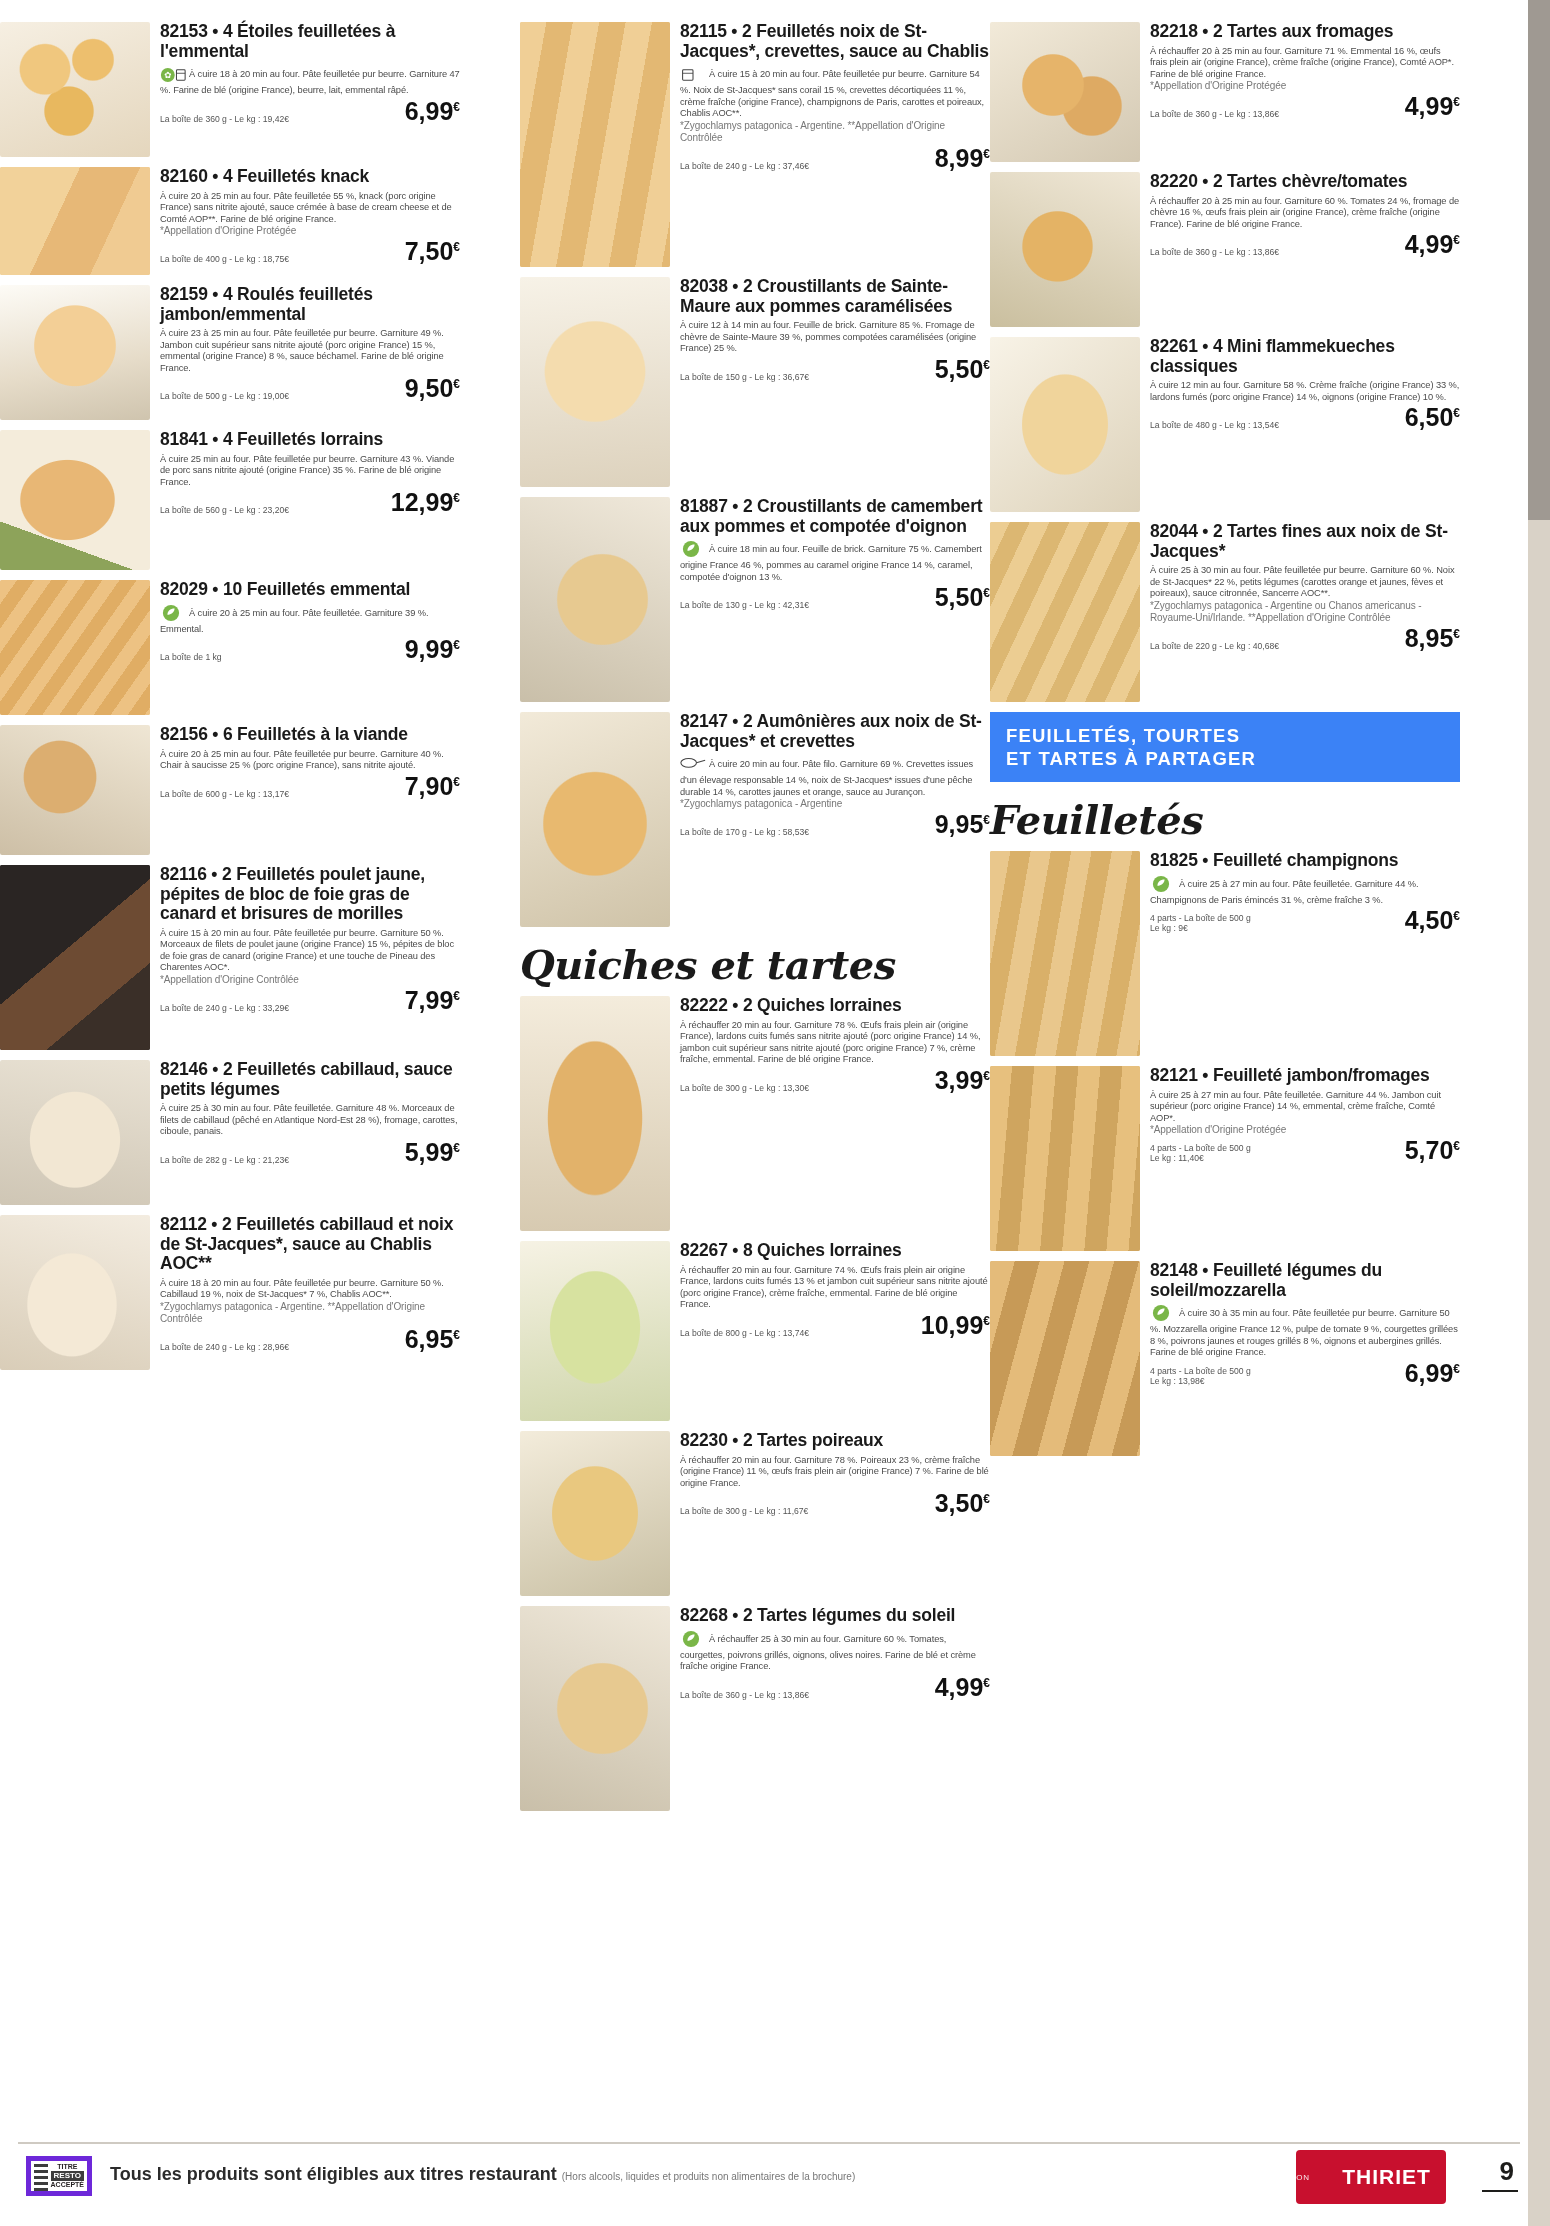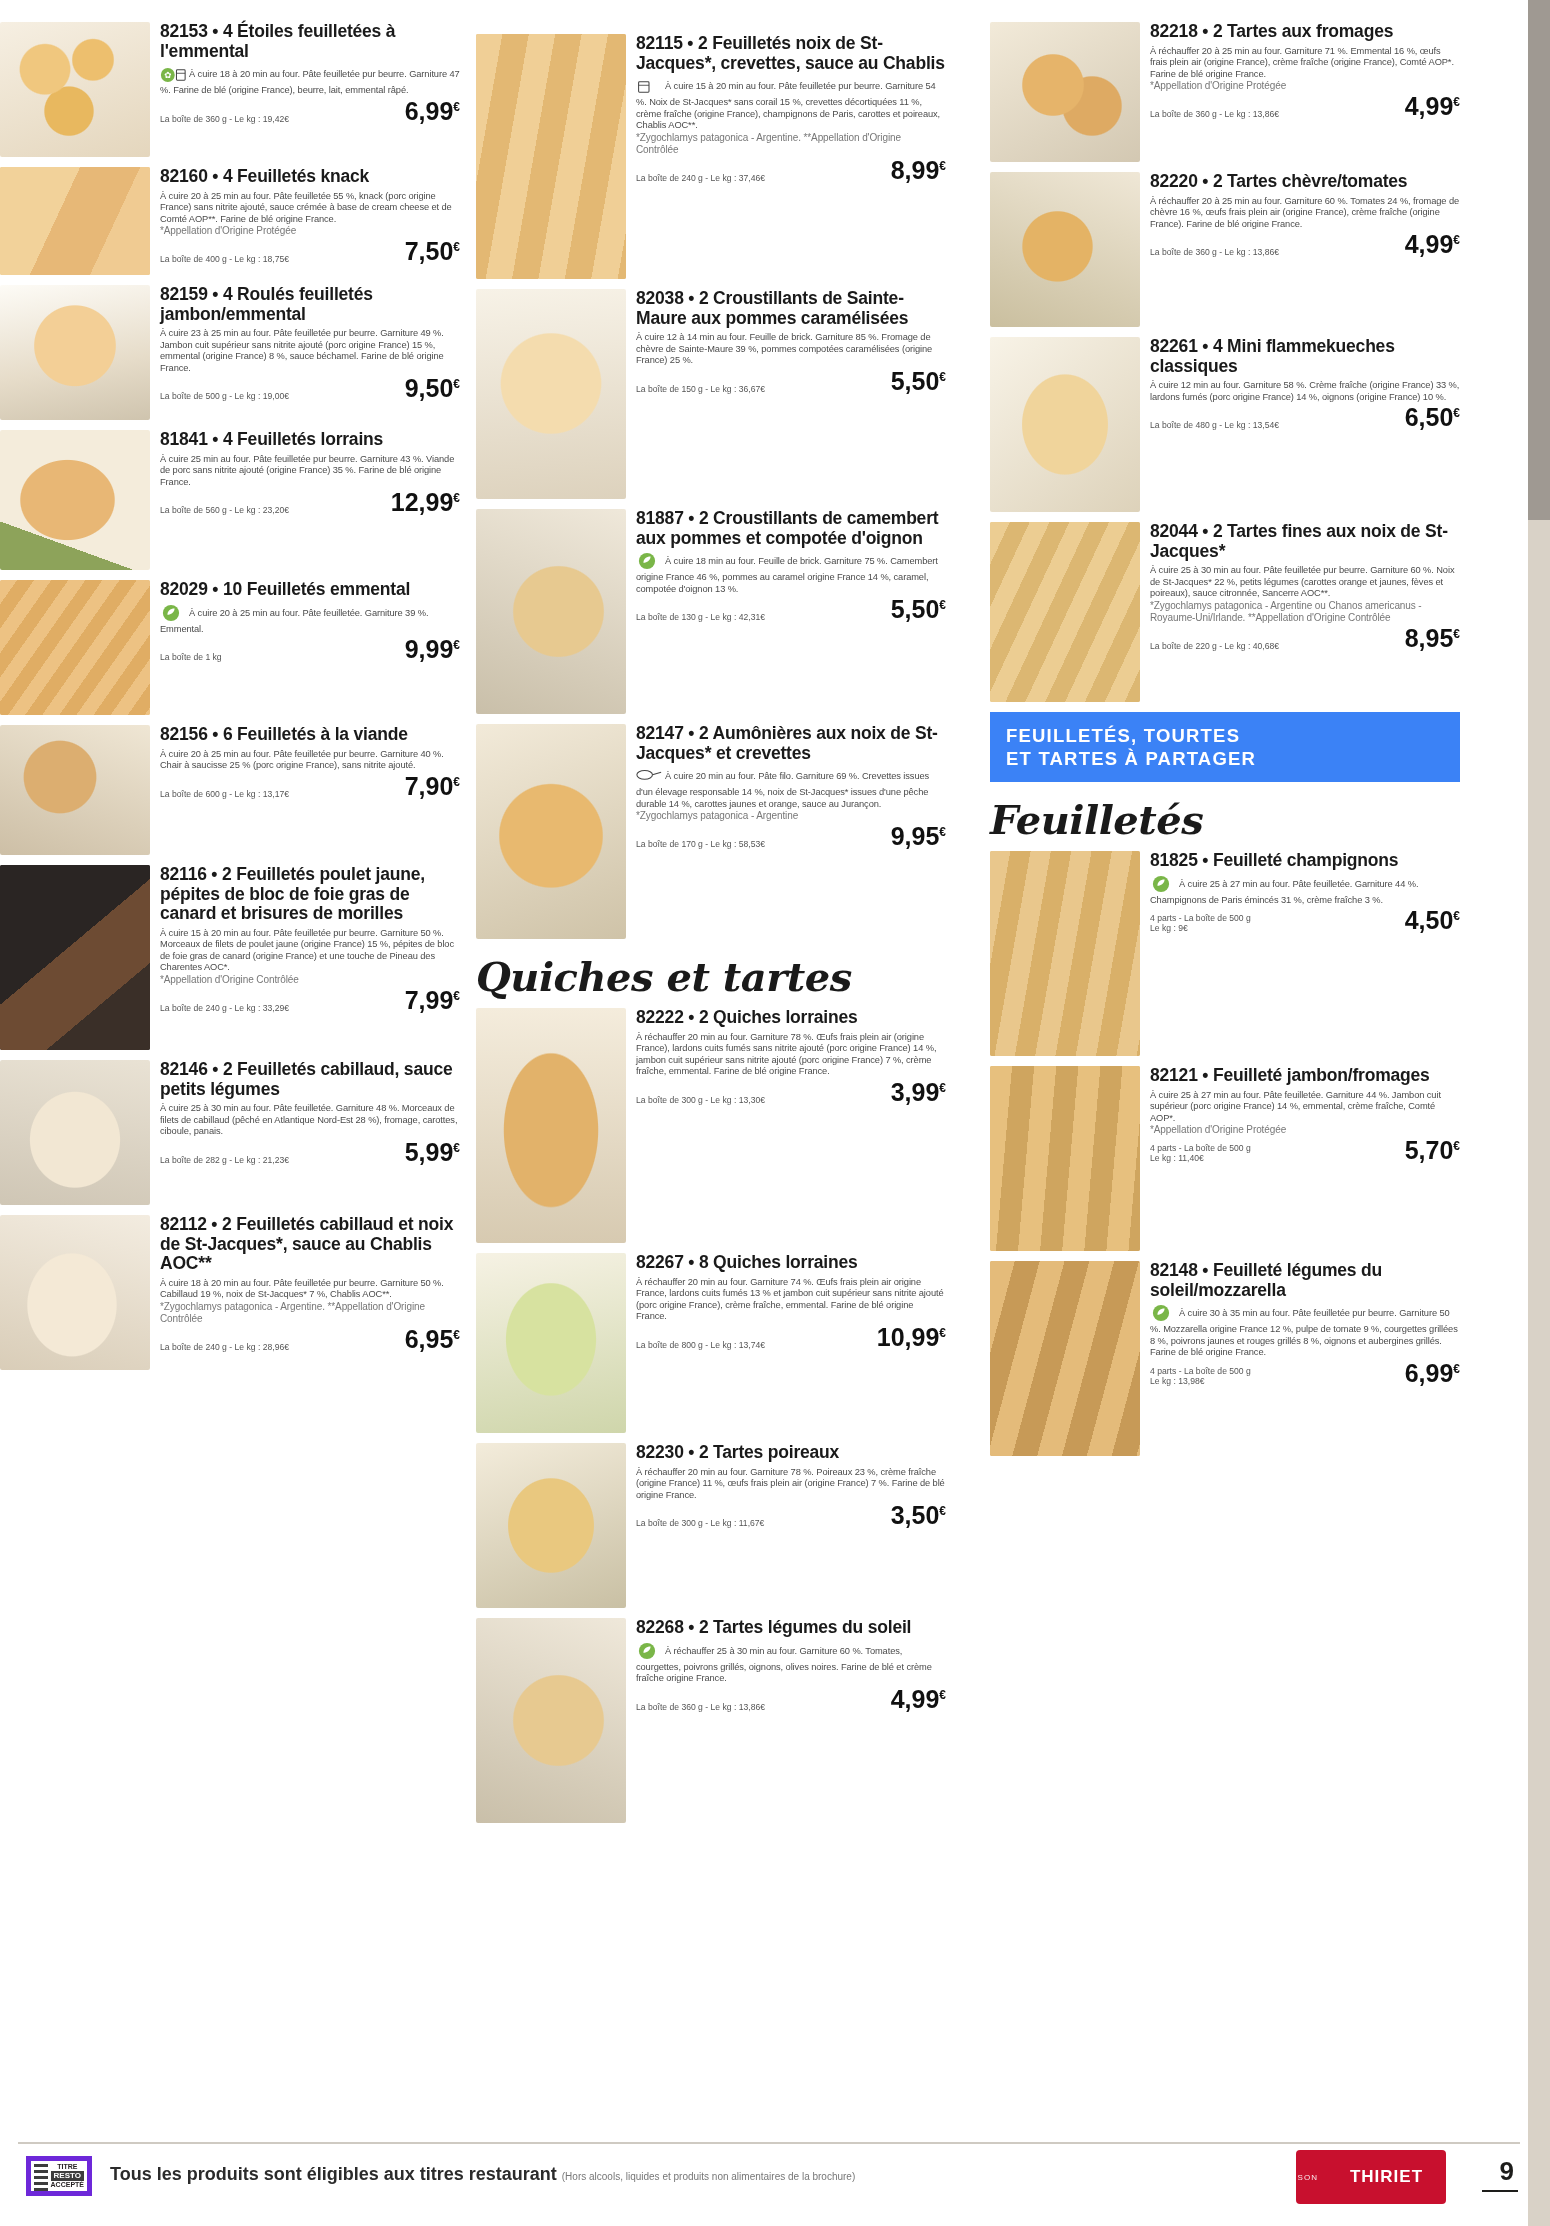--- a/index.html
+++ b/index.html
@@ -7,21 +7,21 @@
     width:1550px;height:2226px;position:relative;overflow:hidden;
     font-family:"Liberation Sans", sans-serif;color:#231f20;
   }
   .page{position:absolute;inset:0;background:#fff;}
   .right-strip{position:absolute;right:0;top:0;width:22px;height:2226px;background:#d9d2c7;}
   .right-strip:after{content:"";position:absolute;left:0;top:0;width:22px;height:520px;background:#6f6a66;opacity:.55;}
 
   
   .col{position:absolute;top:22px;}
   .col1{left:0;width:460px;}
-  .col2{left:476px;width:470px;margin-top:12px;}
+  .col2{left:520px;width:470px;}
   .col3{left:990px;width:470px;}
 
   
   .prod{position:relative;display:flex;gap:10px;margin-bottom:10px;}
   .ph{flex:0 0 auto;border-radius:2px;overflow:hidden;position:relative;}
   .ph.big{width:150px;}
   .pinfo{flex:1 1 auto;position:relative;min-width:0;}
 
   .ptitle{
     font-weight:bold;font-size:17.5px;line-height:1.12;
@@ -139,21 +139,21 @@
   .resto .r1{width:14px;height:30px;background:repeating-linear-gradient(0deg,#3d3d3d 0 3px,#fff 3px 6px);}
   .resto .r2{font-size:7px;font-weight:bold;line-height:1.05;text-align:center;flex:1;}
   .resto .r2 b{display:block;background:#3d3d3d;color:#fff;font-size:8px;padding:1px 0;}
   .ftext{position:absolute;left:92px;top:22px;font-size:18px;font-weight:bold;color:#2b2b2b;}
   .ftiny{font-size:10px;font-weight:normal;color:#777;}
   .logo{
     position:absolute;right:74px;top:8px;width:150px;height:54px;background:#c8102e;
     border-radius:4px;display:flex;flex-direction:row;align-items:center;justify-content:center;color:#fff;gap:32px;
   }
   .logo .l1{font-size:8px;letter-spacing:1px;opacity:.9;}
-  .logo .l2{font-size:17px;font-weight:bold;letter-spacing:1px;}
+  .logo .l2{font-size:21px;font-weight:bold;letter-spacing:1px;}
   .logo .l3{font-size:6.5px;letter-spacing:3px;opacity:.85;}
   .pagenum{position:absolute;right:6px;top:14px;font-size:26px;font-weight:bold;color:#1d1d1b;}
   .pagerule{position:absolute;right:2px;top:48px;width:36px;border-top:2px solid #1d1d1b;}
 </style>
 </head>
 <body>
 
 <div class="page">
   <div class="right-strip"></div>
 

